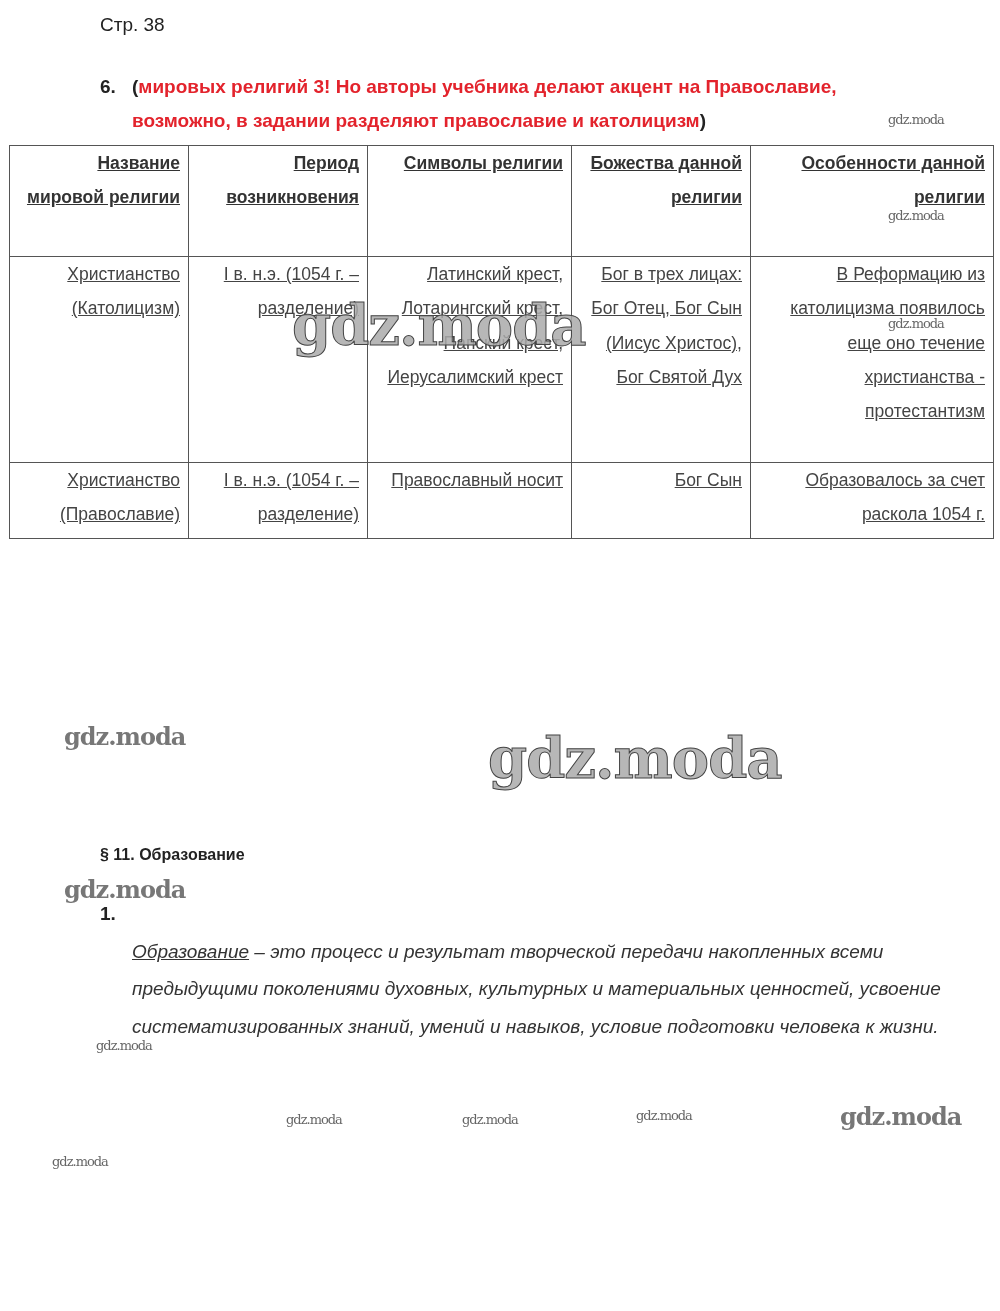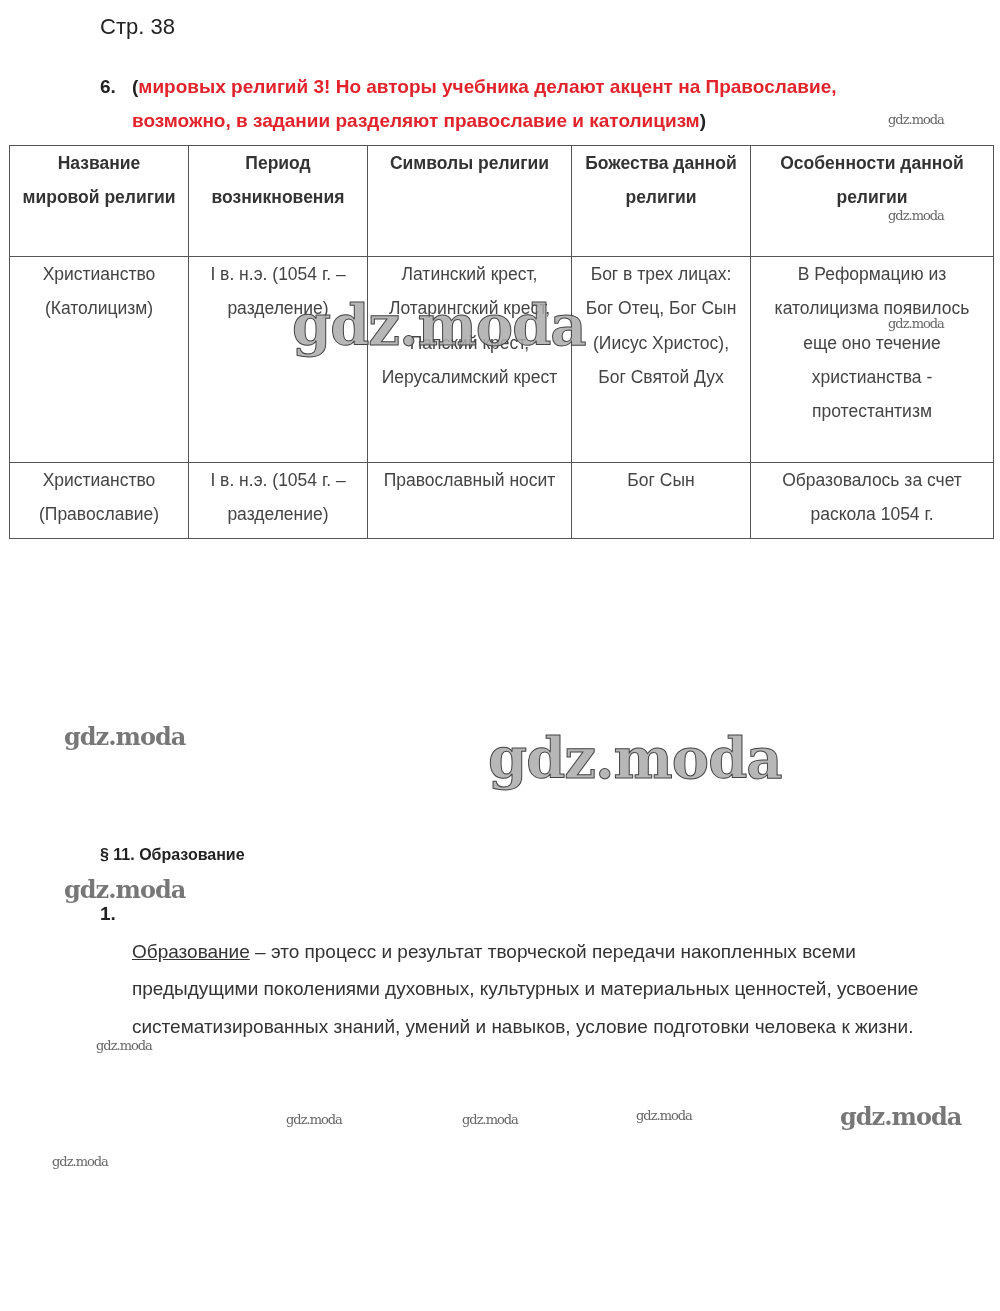--- a/index.html
+++ b/index.html
@@ -3,57 +3,58 @@
   <meta charset="utf-8">
   <style>
     html, body { margin: 0; padding: 0; background: #ffffff; }
     body {
       width: 1000px; height: 1311px; position: relative; overflow: hidden;
       font-family: "Liberation Sans", "DejaVu Sans", sans-serif;
       color: #333333;
     }
     .page-num {
       position: absolute; left: 100px; top: 14px;
-      font-size: 22px; color: #222;
+      font-size: 19px; color: #222;
     }
     .task {
       position: absolute; left: 100px; top: 70px; width: 860px;
       font-size: 19px; line-height: 34px; color: #222; font-weight: bold;
     }
     .task .num { display: inline-block; width: 32px; }
     .task .red { color: #e3232c; }
     .task .line2 { padding-left: 32px; display: block; }
     table.rel {
       position: absolute; left: 9px; top: 145px; width: 984px;
       border-collapse: collapse; table-layout: fixed;
       font-size: 17.5px; color: #444;
     }
     table.rel th, table.rel td {
       border: 1.5px solid #555;
-      text-align: center; vertical-align: top;
+      text-align: right; vertical-align: top;
       padding: 0 8px; line-height: 34.3px;
       font-weight: normal;
+      text-decoration: underline;
     }
     table.rel th { color: #333; font-weight: bold; padding-top: 0; }
     table.rel tr.head { height: 111px; }
     table.rel tr.r1 { height: 104px; }
     table.rel tr.r2 { height: 206px; }
     table.rel tr.r3 { height: 76px; margin-top: 12px; }
     table.rel tr.r4 { height: 136px; }
     .section-title {
       position: absolute; left: 100px; top: 846px;
       font-size: 16px; font-weight: bold; color: #222;
     }
     .item-num {
       position: absolute; left: 100px; top: 903px;
       font-size: 19px; font-weight: bold; color: #222;
     }
     .defs {
       position: absolute; left: 132px; top: 933px; width: 830px;
-      font-size: 19px; line-height: 37.3px; color: #333;
+      font-size: 19px; line-height: 37.3px; color: #333; font-style: italic;
     }
     .defs p { margin: 0; }
     .defs .term { text-decoration: underline; }
     .wm {
       position: absolute; font-family: "DejaVu Serif", "Liberation Serif", serif;
       font-weight: bold; color: #888; pointer-events: none;
       letter-spacing: -1px;
     }
     .wm.big { font-size: 56px; color: #7a7a7a; -webkit-text-stroke: 1px #444; color: rgba(170,170,170,0.85); }
     .wm.mid { font-size: 24px; color: #777; }

